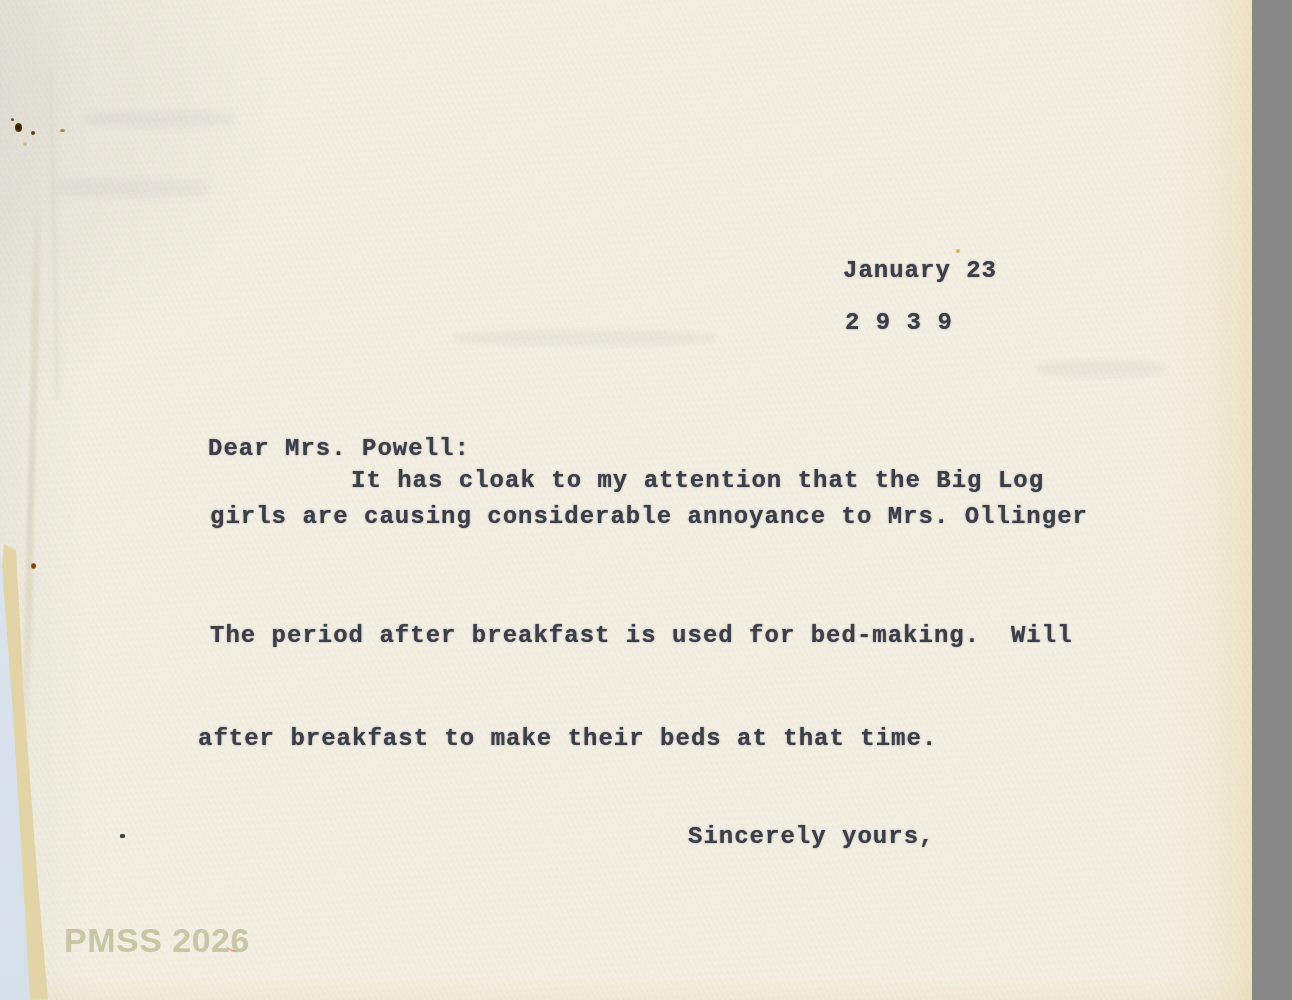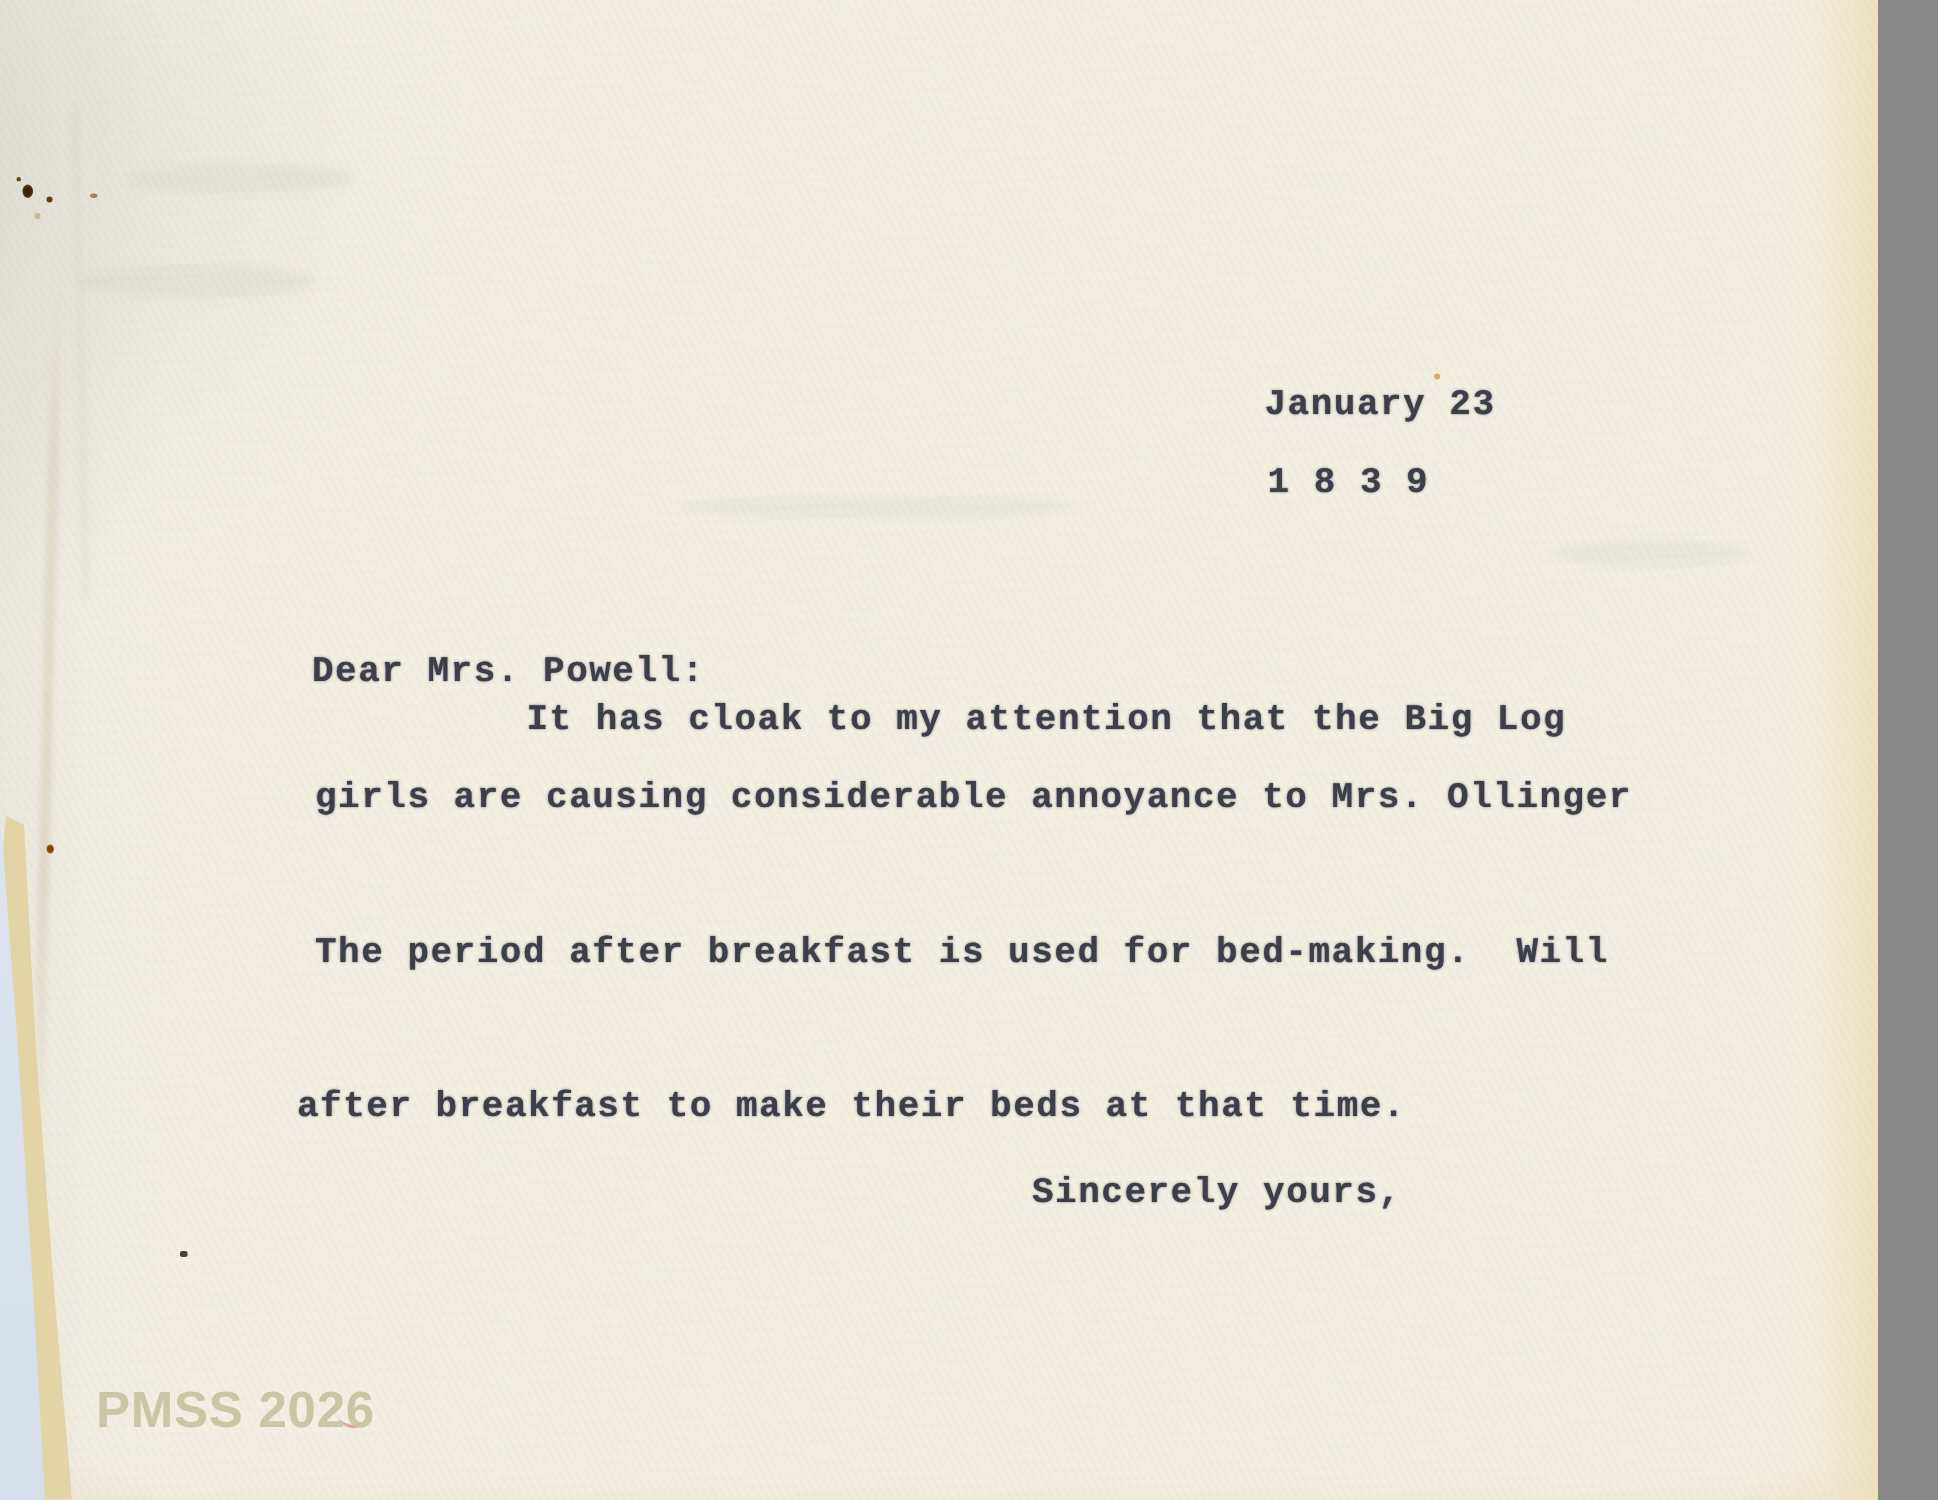--- a/index.html
+++ b/index.html
@@ -54,26 +54,26 @@
     white-space: pre;
     font-size: 24px;
     letter-spacing: 1px;
     color: #3c3e49;
     text-shadow: 0 0 1px rgba(52,54,66,0.70), 0 0 2.5px rgba(52,54,66,0.25);
   }
   .date-1     { left: 843px; top: 257px; }
   .date-2     { left: 845px; top: 309px; }
   .salutation { left: 208px; top: 415px; margin-top: 20px; }
   .body-line-0 { left: 351px; top: 467px; }
-  .body-line-1 { left: 210px; top: 519px; }
+  .body-line-1 { left: 210px; top: 503px; }
   .body-line-2 { left: 210px; top: 570px; }
   .body-line-3 { left: 210px; top: 622px; }
   .body-line-4 { left: 210px; top: 673px; }
   .body-line-5 { left: 198px; top: 725px; }
-  .closing    { left: 688px; top: 782px; text-align: center; }
+  .closing    { left: 688px; top: 823px; text-align: center; }
 
   .spot { position: absolute; border-radius: 50%; pointer-events: none; }
   .fox-1 { left: 15px;  top: 123px; width: 7px; height: 9px; background: radial-gradient(circle, #38220a 35%, #6b4312 80%); }
   .fox-2 { left: 11px;  top: 118px; width: 3px; height: 3px; background: #6b4a1a; }
   .fox-3 { left: 31px;  top: 131px; width: 4px; height: 4px; background: #5d3d12; }
   .fox-4 { left: 60px;  top: 129px; width: 5px; height: 3px; background: #8a6526; opacity: .75; }
   .fox-5 { left: 23px;  top: 142px; width: 4px; height: 4px; background: #b6954f; opacity: .5; }
   .fox-6 { left: 31px;  top: 563px; width: 5px; height: 6px; background: radial-gradient(circle, #7a450c 40%, #c98a30 90%); }
   .speck-1 { left: 120px; top: 834px; width: 5px; height: 4px; background: #45413a; border-radius: 30%; }
   .speck-2 { left: 956px; top: 249px; width: 4px; height: 4px; background: #d6a33c; opacity: .85; }
@@ -118,21 +118,21 @@
   <div class="crease crease-1"></div>
   <div class="crease crease-2"></div>
 
   <div class="smudge smudge-1"></div>
   <div class="smudge smudge-2"></div>
   <div class="smudge smudge-3"></div>
   <div class="smudge smudge-4"></div>
 
   <div class="letter">
     <div class="line date-1">January 23</div>
-    <div class="line date-2">1 8 3 9</div>
+    <div class="line date-2">2 9 3 9</div>
     <div class="line salutation">Dear Mrs. Powell:</div>
     <div class="line body-line-0">It has cloak to my attention that the Big Log</div>
     <div class="line body-line-1">girls are causing considerable annoyance to Mrs. Ollinger</div>
     <div class="line body-line-3">The period after breakfast is used for bed-making.  Will</div>
     <div class="line body-line-5">after breakfast to make their beds at that time.</div>
     <div class="line closing">Sincerely yours,</div>
   </div>
 
   <div class="spot fox-1"></div>
   <div class="spot fox-2"></div>

